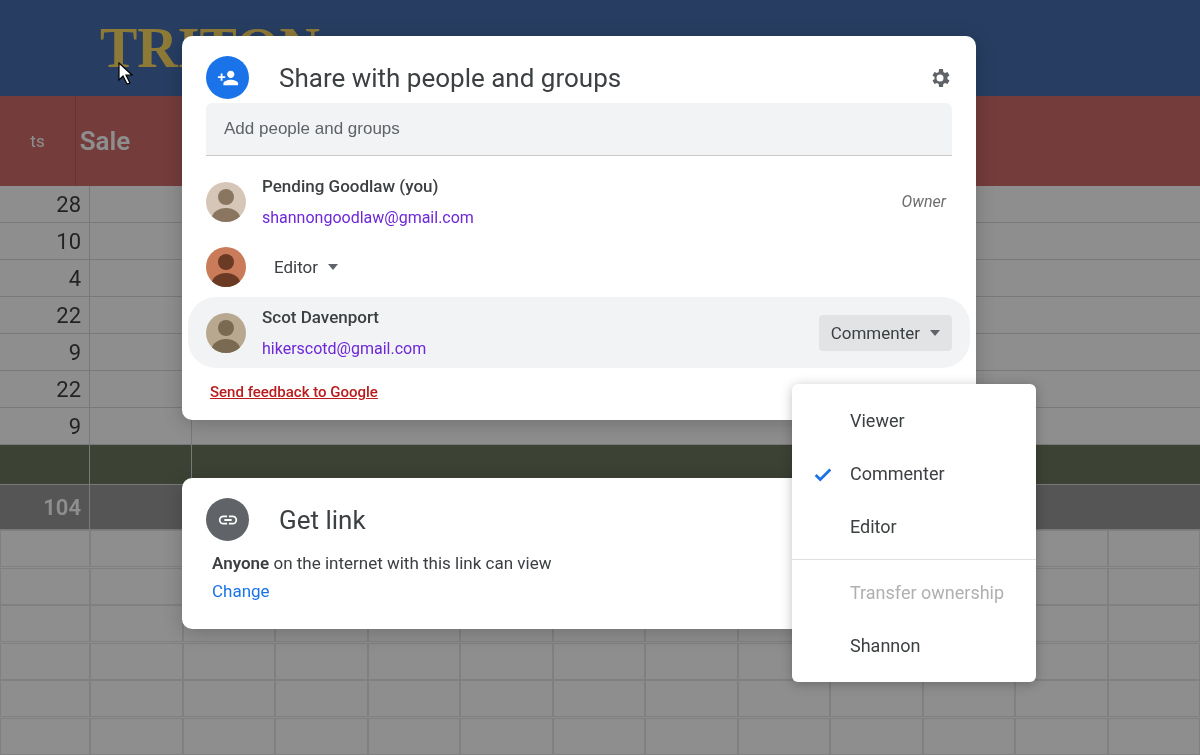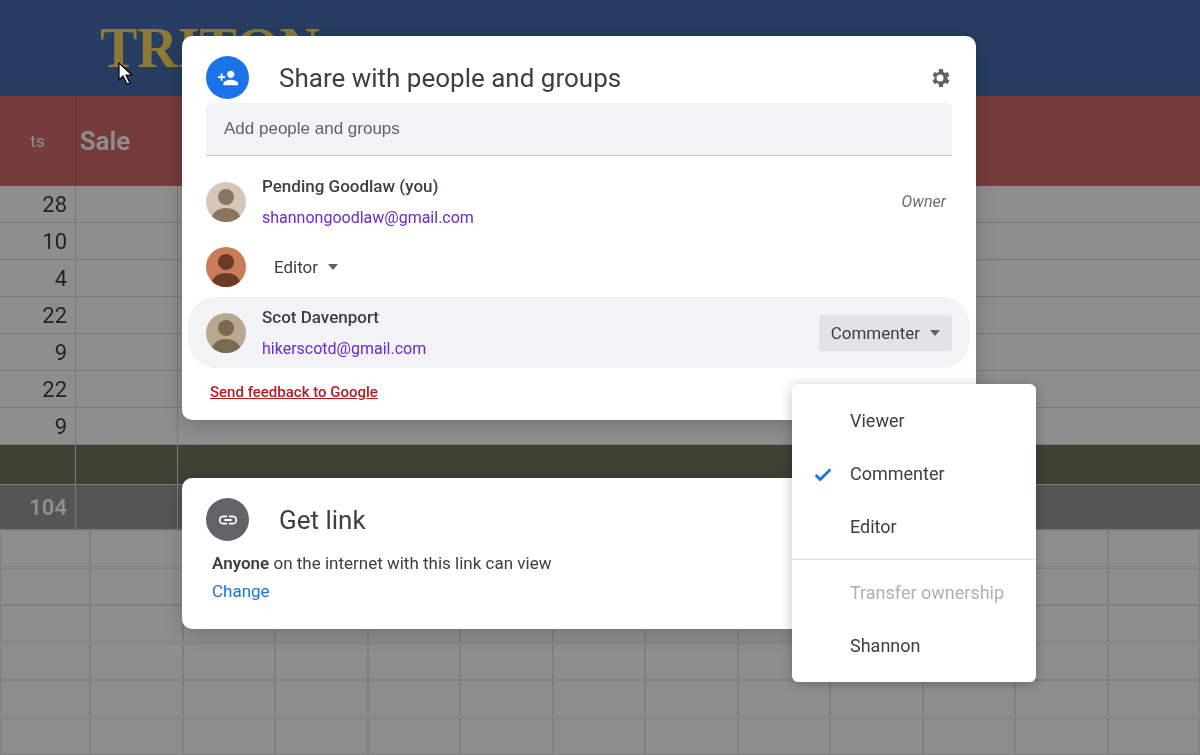--- a/index.html
+++ b/index.html
@@ -42,21 +42,21 @@
   width: 102px; height: 100%;
   display: flex; align-items: center; justify-content: center;
   color: #fff; font-size: 26px; font-weight: 500;
 }
 .bg-rows { display: flex; flex-direction: column; }
 .bg-row {
   height: 37px; display: flex;
   border-bottom: 1px solid #d0d0d0;
 }
 .bg-cell {
-  width: 76px; text-align: right; padding-right: 8px;
+  width: 90px; text-align: right; padding-right: 8px;
   font-size: 22px; color: #111;
   border-right: 1px solid #d0d0d0;
   display: flex; align-items: center; justify-content: flex-end;
 }
 .bg-cell2 {
   width: 102px;
   border-right: 1px solid #d0d0d0;
 }
 .bg-dark-row { background: #4a5a3a; }
 .bg-total {

